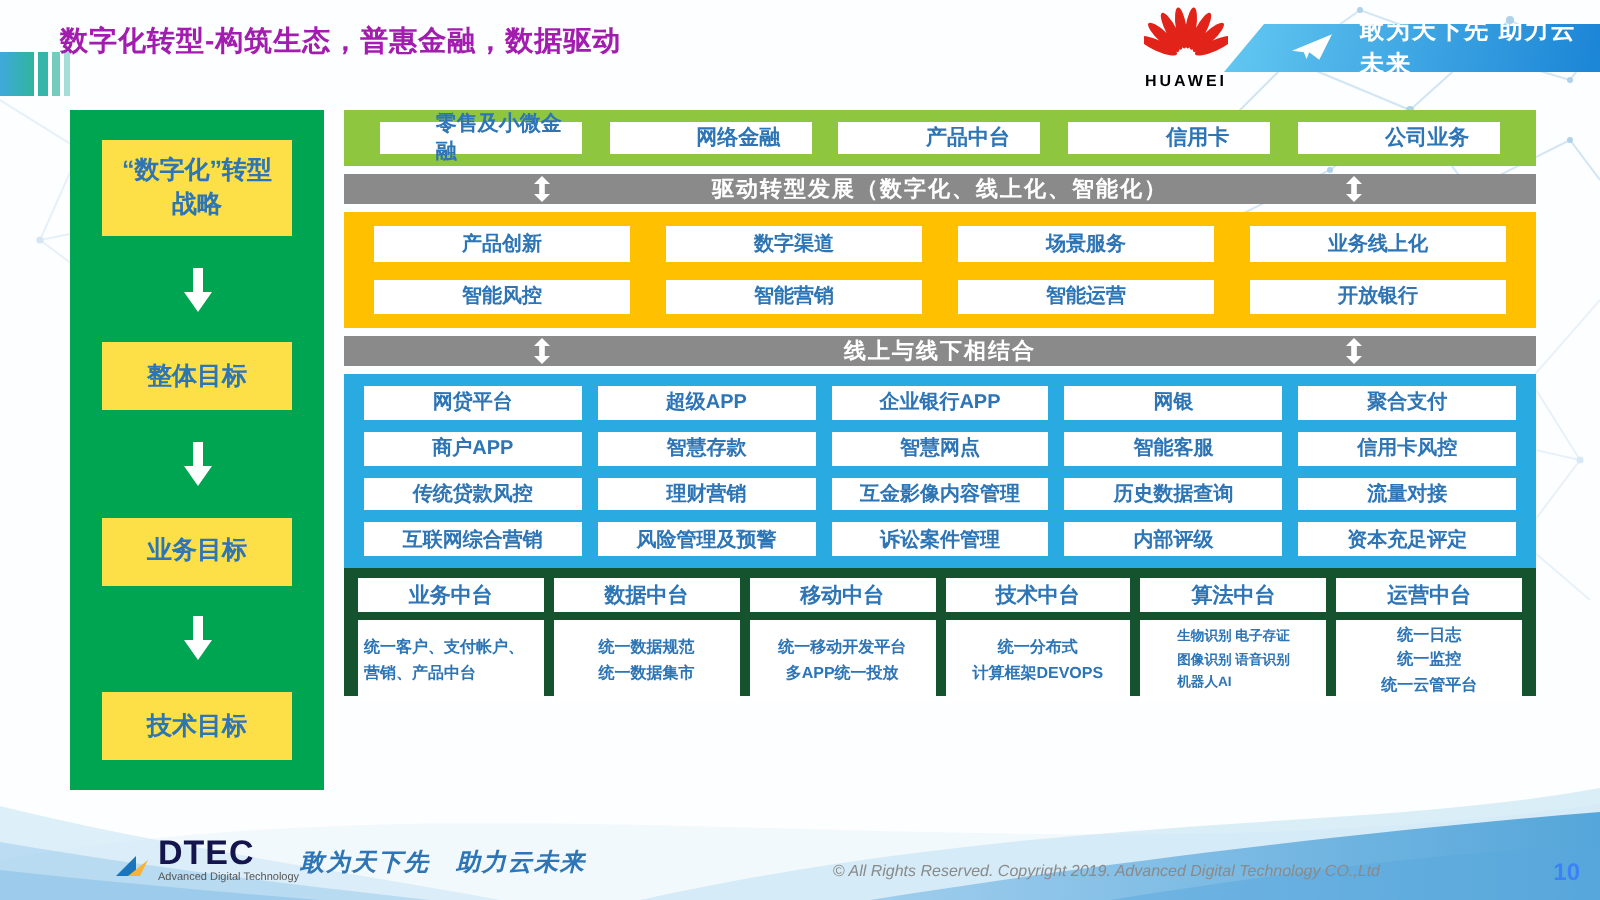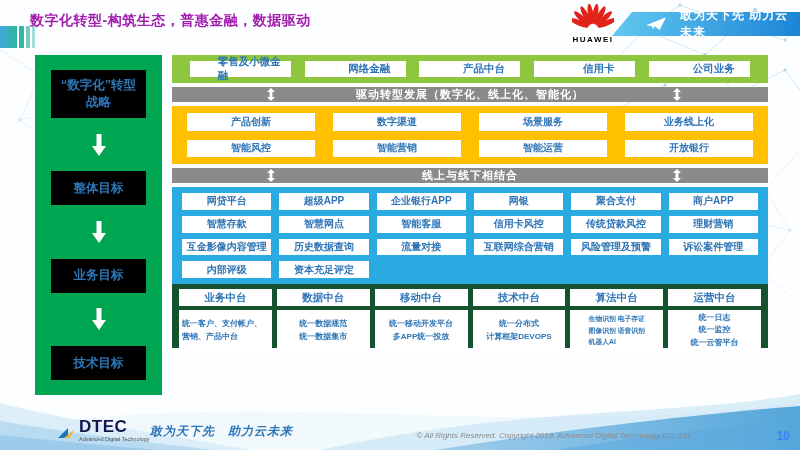--- a/index.html
+++ b/index.html
@@ -24,21 +24,21 @@
   .huawei-label { font-size:8px; font-weight:bold; letter-spacing:1.5px; color:#000; margin-top:1px; }
   .slogan-banner { position:absolute; left:612px; top:12px; right:0; height:24px;
       background:linear-gradient(100deg,#63c8f1,#1b85d6);
       clip-path:polygon(20px 0, 100% 0, 100% 100%, 0 100%);
       display:flex; align-items:center; color:#fff; font-size:12px; font-weight:bold; letter-spacing:1px; }
   .slogan-banner .plane { margin:0 14px 0 34px; display:flex; }
 
   
   .sidebar { position:absolute; left:35px; top:55px; width:127px; height:340px; background:#00a551;
       display:flex; flex-direction:column; justify-content:space-between; align-items:center; padding:15px 16px; }
-  .sb-box { background:#000000; width:95px; min-height:34px; display:flex; align-items:center; justify-content:center;
+  .sb-box { background:#fde047; width:95px; min-height:34px; display:flex; align-items:center; justify-content:center;
       color:#2e75b6; font-size:12.5px; font-weight:bold; text-align:center; line-height:1.35; padding:4px 6px; }
   .sb-box.tall { min-height:48px; }
   .down-arrow { display:flex; }
 
   
   .main { position:absolute; left:172px; top:55px; width:596px; height:340px; display:flex; flex-direction:column; }
 
   .band-green { height:28px; background:#8fc640; display:flex; align-items:center; justify-content:space-evenly; padding:0 4px; }
   .band-green .bx { background:#fff; width:101px; height:16px; display:flex; align-items:center; justify-content:center;
       color:#2e75b6; font-size:10.5px; font-weight:bold;padding-left:28px; }
@@ -46,21 +46,21 @@
   .gbanner { height:15px; margin:4px 0; background:#8a8a8a; color:#fff; font-size:11px; font-weight:bold;
       display:flex; align-items:center; justify-content:center; position:relative; letter-spacing:1px; }
   .varrow { position:absolute; top:1px; }
   .varrow.left { left:16%; } .varrow.right { left:84%; }
 
   .sec-yellow { height:58px; background:#ffc000; display:grid; grid-template-columns:repeat(4,1fr);
       grid-template-rows:repeat(2,1fr); column-gap:18px; row-gap:9px; padding:7px 15px; }
   .sec-yellow .bx { background:#fff; display:flex; align-items:center; justify-content:center;
       color:#2e75b6; font-size:10px; font-weight:bold; }
 
-  .sec-cyan { height:97px; background:#29abe2; display:grid; grid-template-columns:repeat(6,1fr);
+  .sec-cyan { height:97px; background:#29abe2; display:grid; grid-template-columns:repeat(5,1fr);
       grid-template-rows:repeat(4,1fr); column-gap:8px; row-gap:6px; padding:6px 10px; }
   .sec-cyan .bx { background:#fff; display:flex; align-items:center; justify-content:center;
       color:#2e75b6; font-size:10px; font-weight:bold; white-space:nowrap; }
 
   .sec-blue { height:64px; background:#14532d; display:grid; grid-template-columns:repeat(6,1fr);
       column-gap:5px; padding:5px 7px; }
   .p-col { display:flex; flex-direction:column; }
   .p-head { background:#fff; height:17px; flex:none; display:flex; align-items:center; justify-content:center;
       color:#2e75b6; font-size:10.5px; font-weight:bold; }
   .p-detail { background:#fff; flex:1; margin-top:4px; color:#2e75b6; font-size:8px; font-weight:bold;

